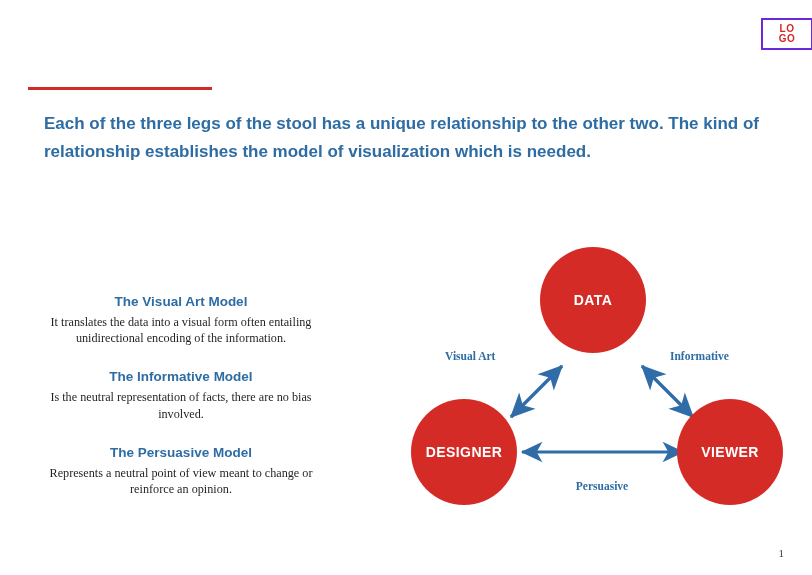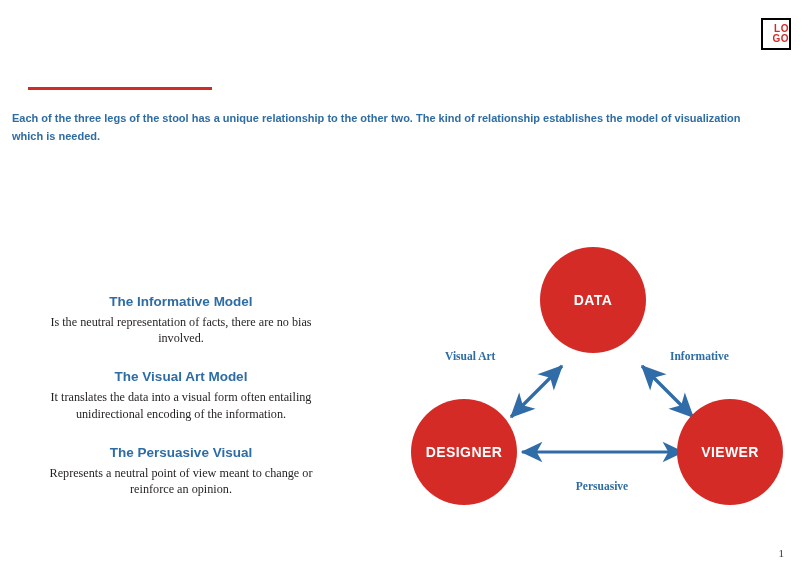--- a/index.html
+++ b/index.html
@@ -20,27 +20,27 @@
     position: absolute;
     inset: 0;
     background: #ffffff;
   }
 
   
   .logo-box {
     position: absolute;
     left: 761px;
     top: 18px;
-    width: 30px;
+    width: 52px;
     height: 32px;
-    border: 2px solid #000000;
+    border: 2px solid #6d28d9;
     box-sizing: border-box;
     display: flex;
     flex-direction: column;
-    align-items: flex-end;
+    align-items: center;
     justify-content: center;
     line-height: 1.0;
   }
   .logo-line {
     font-family: "Liberation Sans", sans-serif;
     font-weight: 700;
     font-size: 10px;
     letter-spacing: 0.5px;
     color: #D22B27;
   }
@@ -62,26 +62,26 @@
     left: 28px;
     top: 87px;
     width: 184px;
     height: 3px;
     background: #D22B27;
   }
 
   
   .subtitle {
     position: absolute;
-    left: 12px;
+    left: 44px;
     top: 110px;
     width: 740px;
     font-family: "Liberation Sans", sans-serif;
     font-weight: 700;
-    font-size: 11px;
+    font-size: 17px;
     line-height: 1.62;
     color: #2E6CA4;
   }
 
   
   .models {
     position: absolute;
     left: 16px;
     top: 293px;
     width: 330px;
@@ -149,31 +149,31 @@
     <span class="logo-line">GO</span>
   </div>
 
   <div class="title-rule"></div>
 
   <div class="subtitle">Each of the three legs of the stool has a unique relationship to the other two. The kind of relationship establishes the model of visualization which is needed.</div>
 
   <div class="models">
 
     <div class="model-block">
+      <div class="model-heading">The Visual Art Model</div>
+      <div class="model-body">It translates the data into a visual form often entailing unidirectional encoding of the information.</div>
+    </div>
+
+    <div class="model-block">
       <div class="model-heading">The Informative Model</div>
       <div class="model-body">Is the neutral representation of facts, there are no bias involved.</div>
     </div>
 
     <div class="model-block">
-      <div class="model-heading">The Visual Art Model</div>
-      <div class="model-body">It translates the data into a visual form often entailing unidirectional encoding of the information.</div>
-    </div>
-
-    <div class="model-block">
-      <div class="model-heading">The Persuasive Visual</div>
+      <div class="model-heading">The Persuasive Model</div>
       <div class="model-body">Represents a neutral point of view meant to change or reinforce an opinion.</div>
     </div>
 
   </div>
 
   <div class="diagram">
     <svg width="420" height="300" viewBox="0 0 420 300" xmlns="http://www.w3.org/2000/svg">
       <defs>
         <marker id="arrowStart" markerWidth="9" markerHeight="9" refX="7.2" refY="4.5" orient="auto-start-reverse" markerUnits="strokeWidth">
           <path d="M 7.6 4.5 L 0.4 1.1 L 2.3 4.5 L 0.4 7.9 Z" fill="#2F6CA8"></path>

